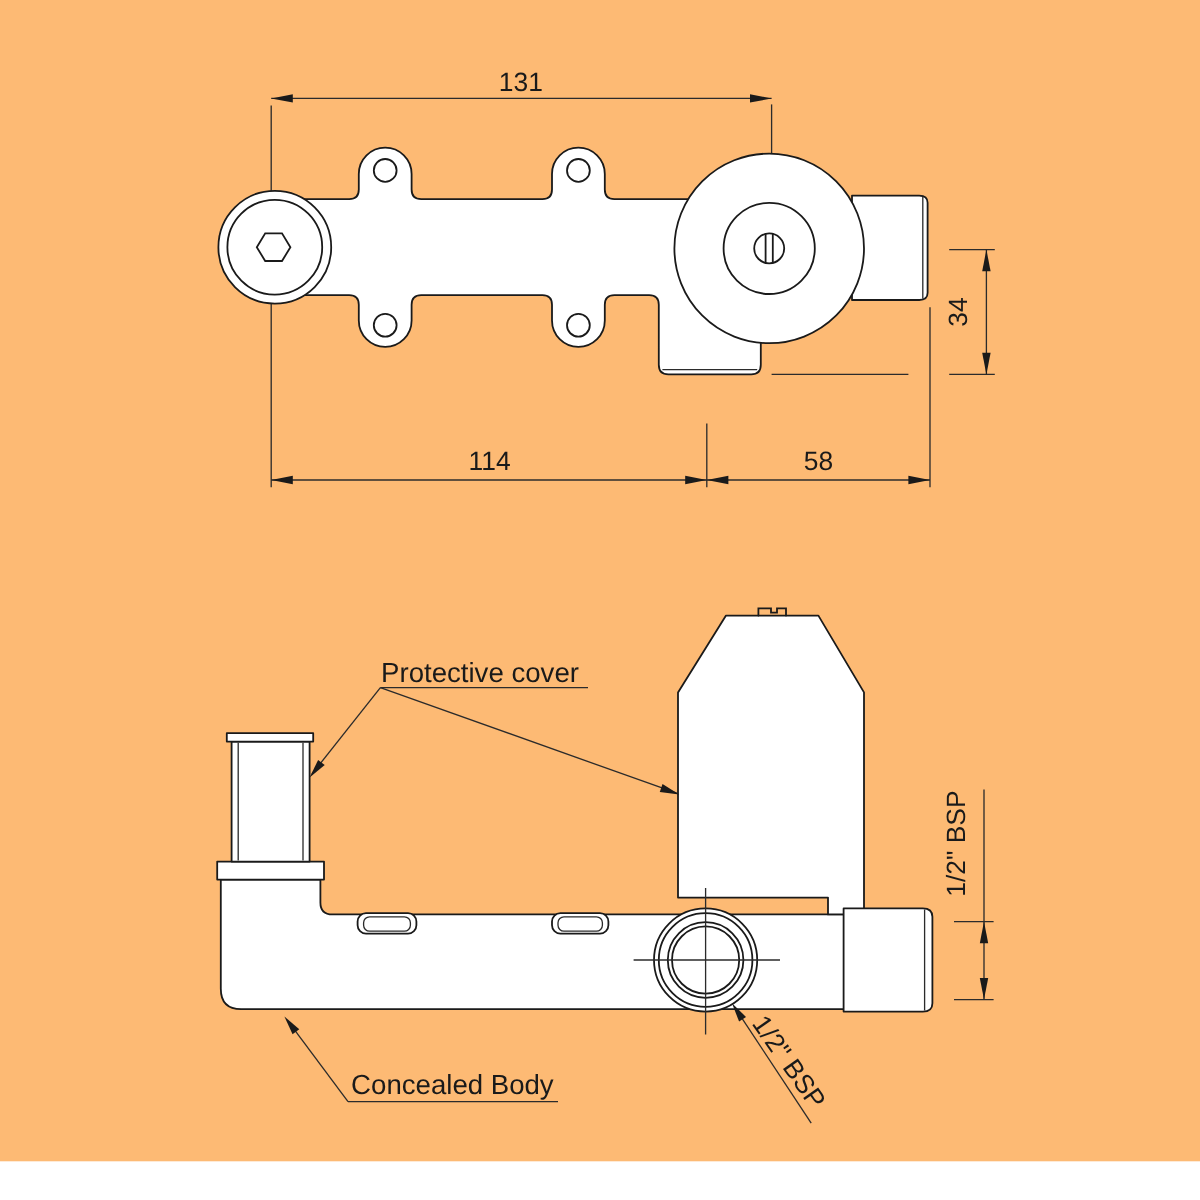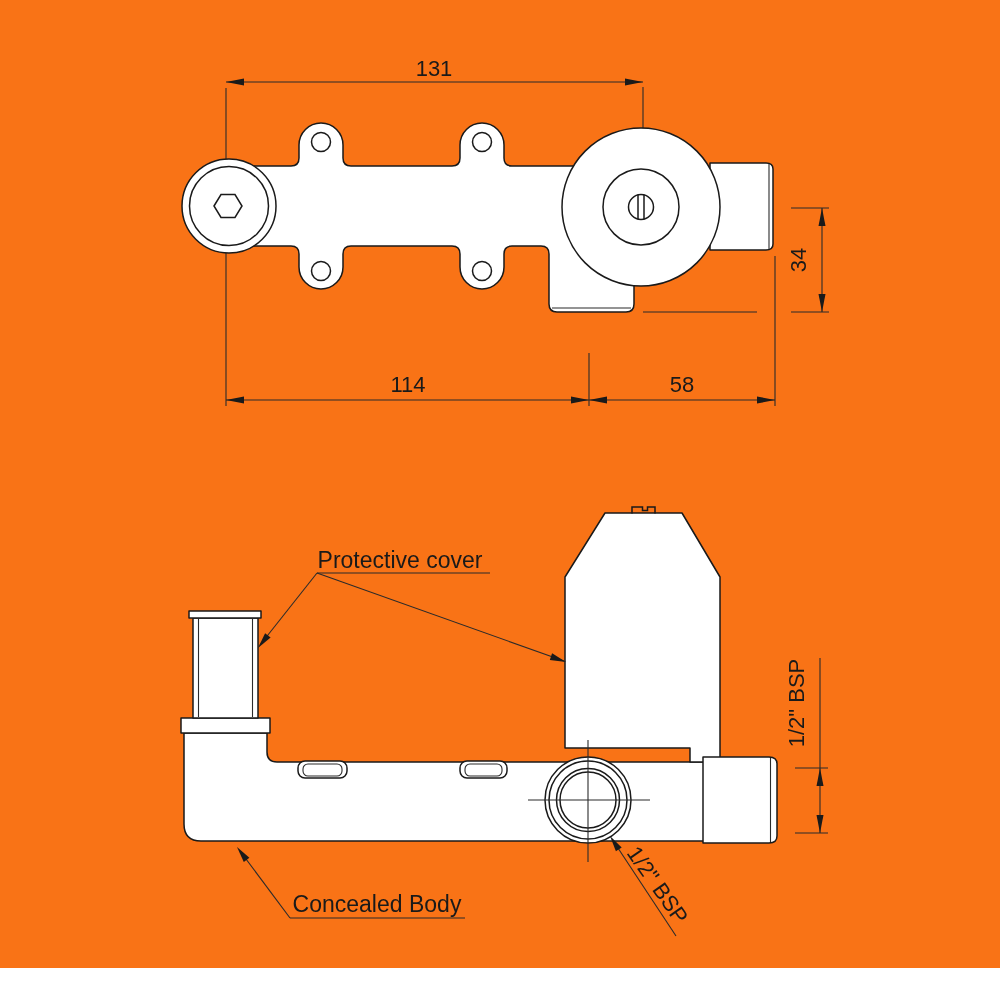--- a/index.html
+++ b/index.html
@@ -1,16 +1,16 @@
 <!DOCTYPE html>
 <html><head>
 <meta charset="utf-8">
 <style>
   html,body{margin:0;padding:0;background:#ffffff;}
-  .canvas{position:relative;width:1000px;height:968px;background:#f97316;overflow:hidden;
+  .canvas{position:relative;width:1000px;height:968px;background:#fdba74;overflow:hidden;
           font-family:"Liberation Sans", sans-serif;}
   svg{position:absolute;left:0;top:0;}
   text{font-family:"Liberation Sans", sans-serif;fill:#1a1a1a;}
   .part{fill:#ffffff;stroke:#1a1a1a;stroke-width:1.5;stroke-linejoin:round;}
   .partline{fill:none;stroke:#1a1a1a;stroke-width:1.5;stroke-linecap:round;}
   .thin{fill:none;stroke:#2b2b2b;stroke-width:1.1;}
   .dim{fill:none;stroke:#2b2b2b;stroke-width:1.1;}
   .ah{fill:#1a1a1a;stroke:none;}
   .dimtext{font-size:22px;}
   .labeltext{font-size:23px;}

